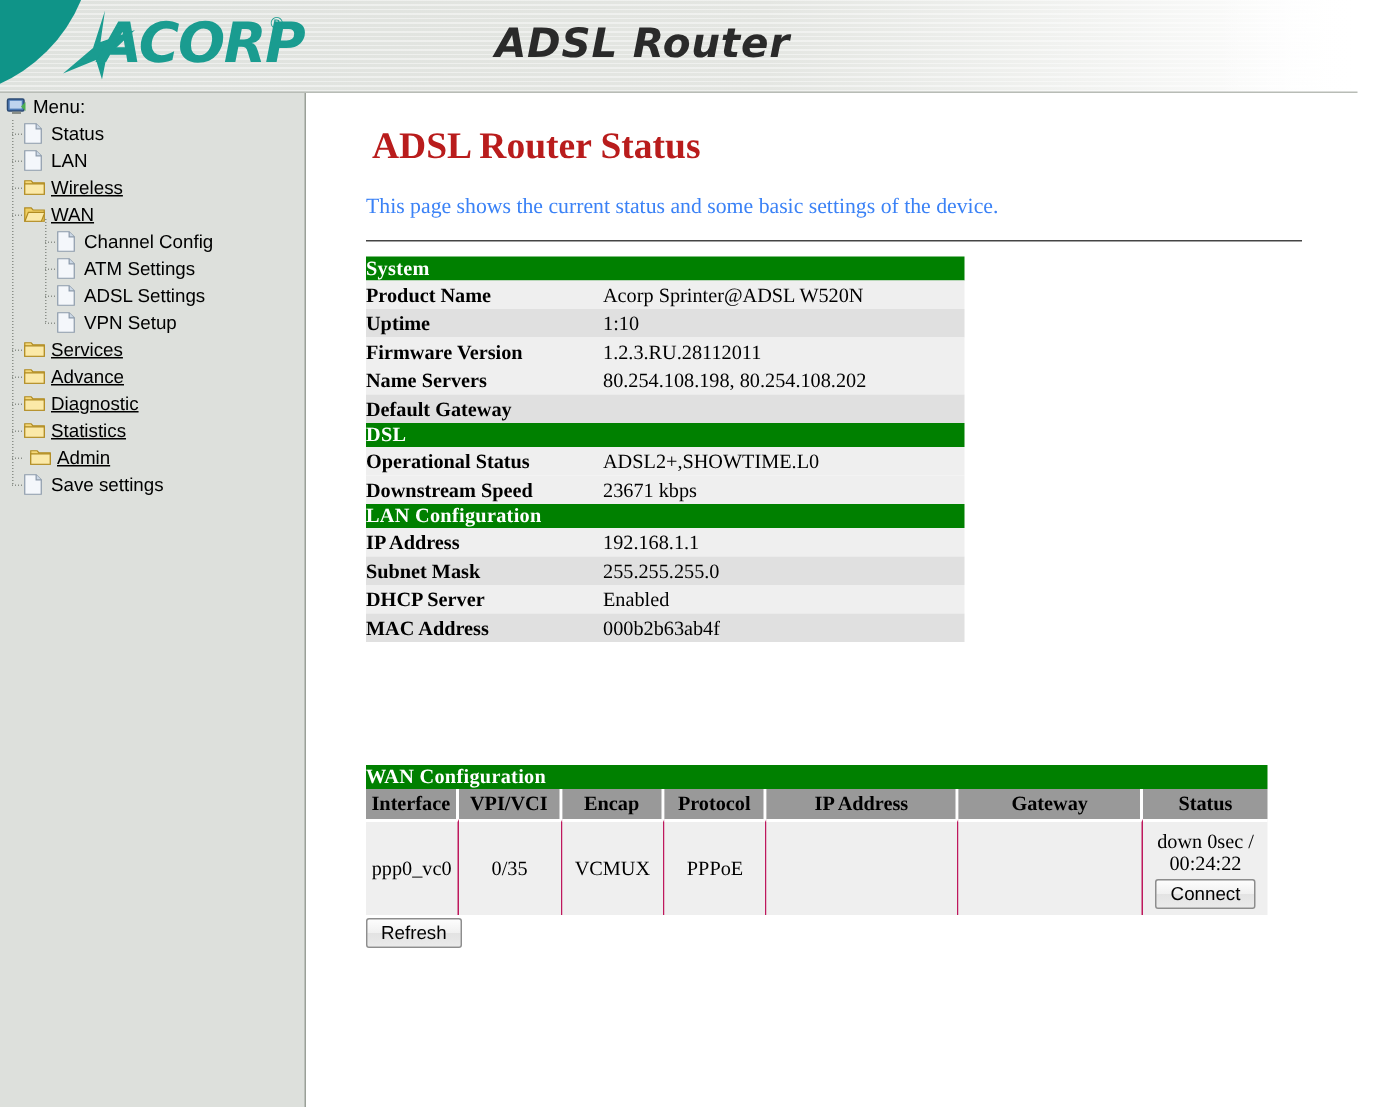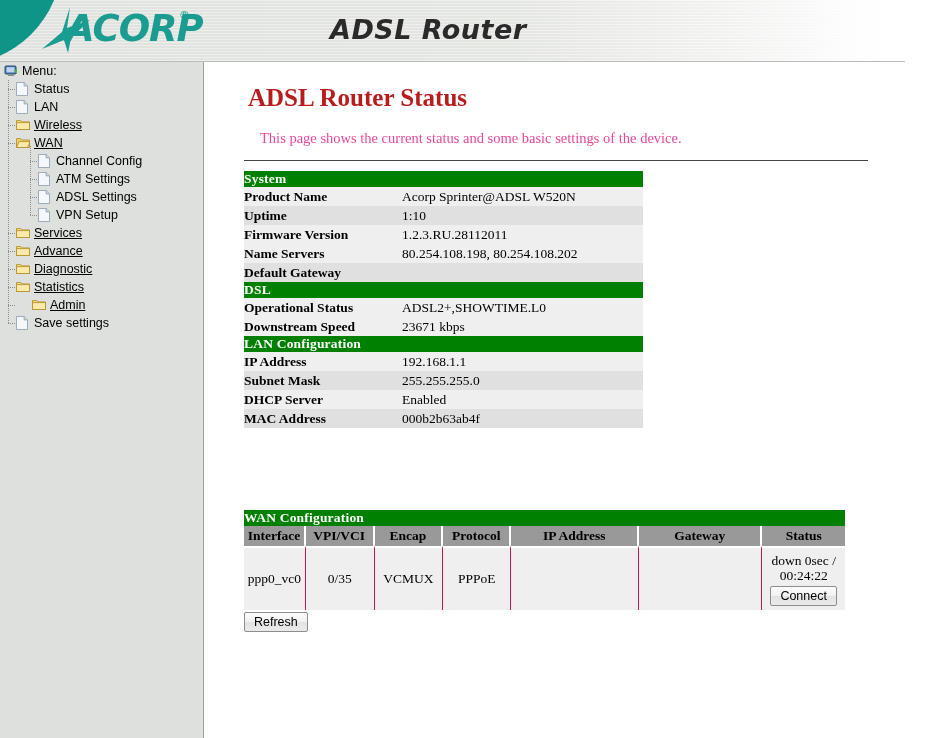--- a/index.html
+++ b/index.html
@@ -163,24 +163,24 @@
   #page-title {
     position: absolute;
     left: 44px; top: 22px;
     font-family: "Liberation Serif", serif;
     font-size: 25px;
     font-weight: bold;
     color: #b91c1c;
   }
   #page-desc {
     position: absolute;
-    left: 56px; top: 68px;
+    left: 40px; top: 68px;
     font-family: "Liberation Serif", serif;
     font-size: 14.5px;
-    color: #ec4899;
+    color: #3b82f6;
   }
   #hr {
     position: absolute;
     left: 40px; top: 98px;
     width: 624px;
     height: 1px;
     background: #444444;
   }
 
   table.status-table {
@@ -379,21 +379,21 @@
       </div>
       <div class="dotline-h" style="left:8px;top:207px;width:8px"></div>
       <div class="menu-row" style="position:absolute;left:0;top:216px;width:203px">
         <span class="icon-box" style="left:16px"><svg width="14" height="13" viewBox="0 0 14 13">
             <path d="M0.5 2.5 h4.3 l1.2 1.4 h7.5 v7.6 h-13 z" fill="#f5d87a" stroke="#b08b22" stroke-width="0.8"></path>
             <path d="M0.5 4.6 h13 v6.9 h-13 z" fill="#fbe9a8" stroke="#b08b22" stroke-width="0.8"></path>
           </svg></span>
         <span class="label linked" style="left:34px">Statistics</span>
       </div>
       <div class="dotline-h" style="left:8px;top:225px;width:8px"></div>
-      <div class="menu-row" style="position:absolute;left:16px;top:234px;width:214px">
+      <div class="menu-row" style="position:absolute;left:4px;top:234px;width:214px">
         <span class="icon-box" style="left:16px"><svg width="14" height="13" viewBox="0 0 14 13">
             <path d="M0.5 2.5 h4.3 l1.2 1.4 h7.5 v7.6 h-13 z" fill="#f5d87a" stroke="#b08b22" stroke-width="0.8"></path>
             <path d="M0.5 4.6 h13 v6.9 h-13 z" fill="#fbe9a8" stroke="#b08b22" stroke-width="0.8"></path>
           </svg></span>
         <span class="label linked" style="left:34px">Admin</span>
       </div>
       <div class="dotline-h" style="left:8px;top:243px;width:8px"></div>
       <div class="menu-row" style="position:absolute;left:0;top:252px;width:203px">
         <span class="icon-box" style="left:16px"><svg width="12" height="14" viewBox="0 0 12 14">
             <path d="M0.5 0.5 h7.6 l3.4 3.4 v9.6 h-11 z" fill="#f4f7fb" stroke="#8c9aab" stroke-width="0.8"></path>

